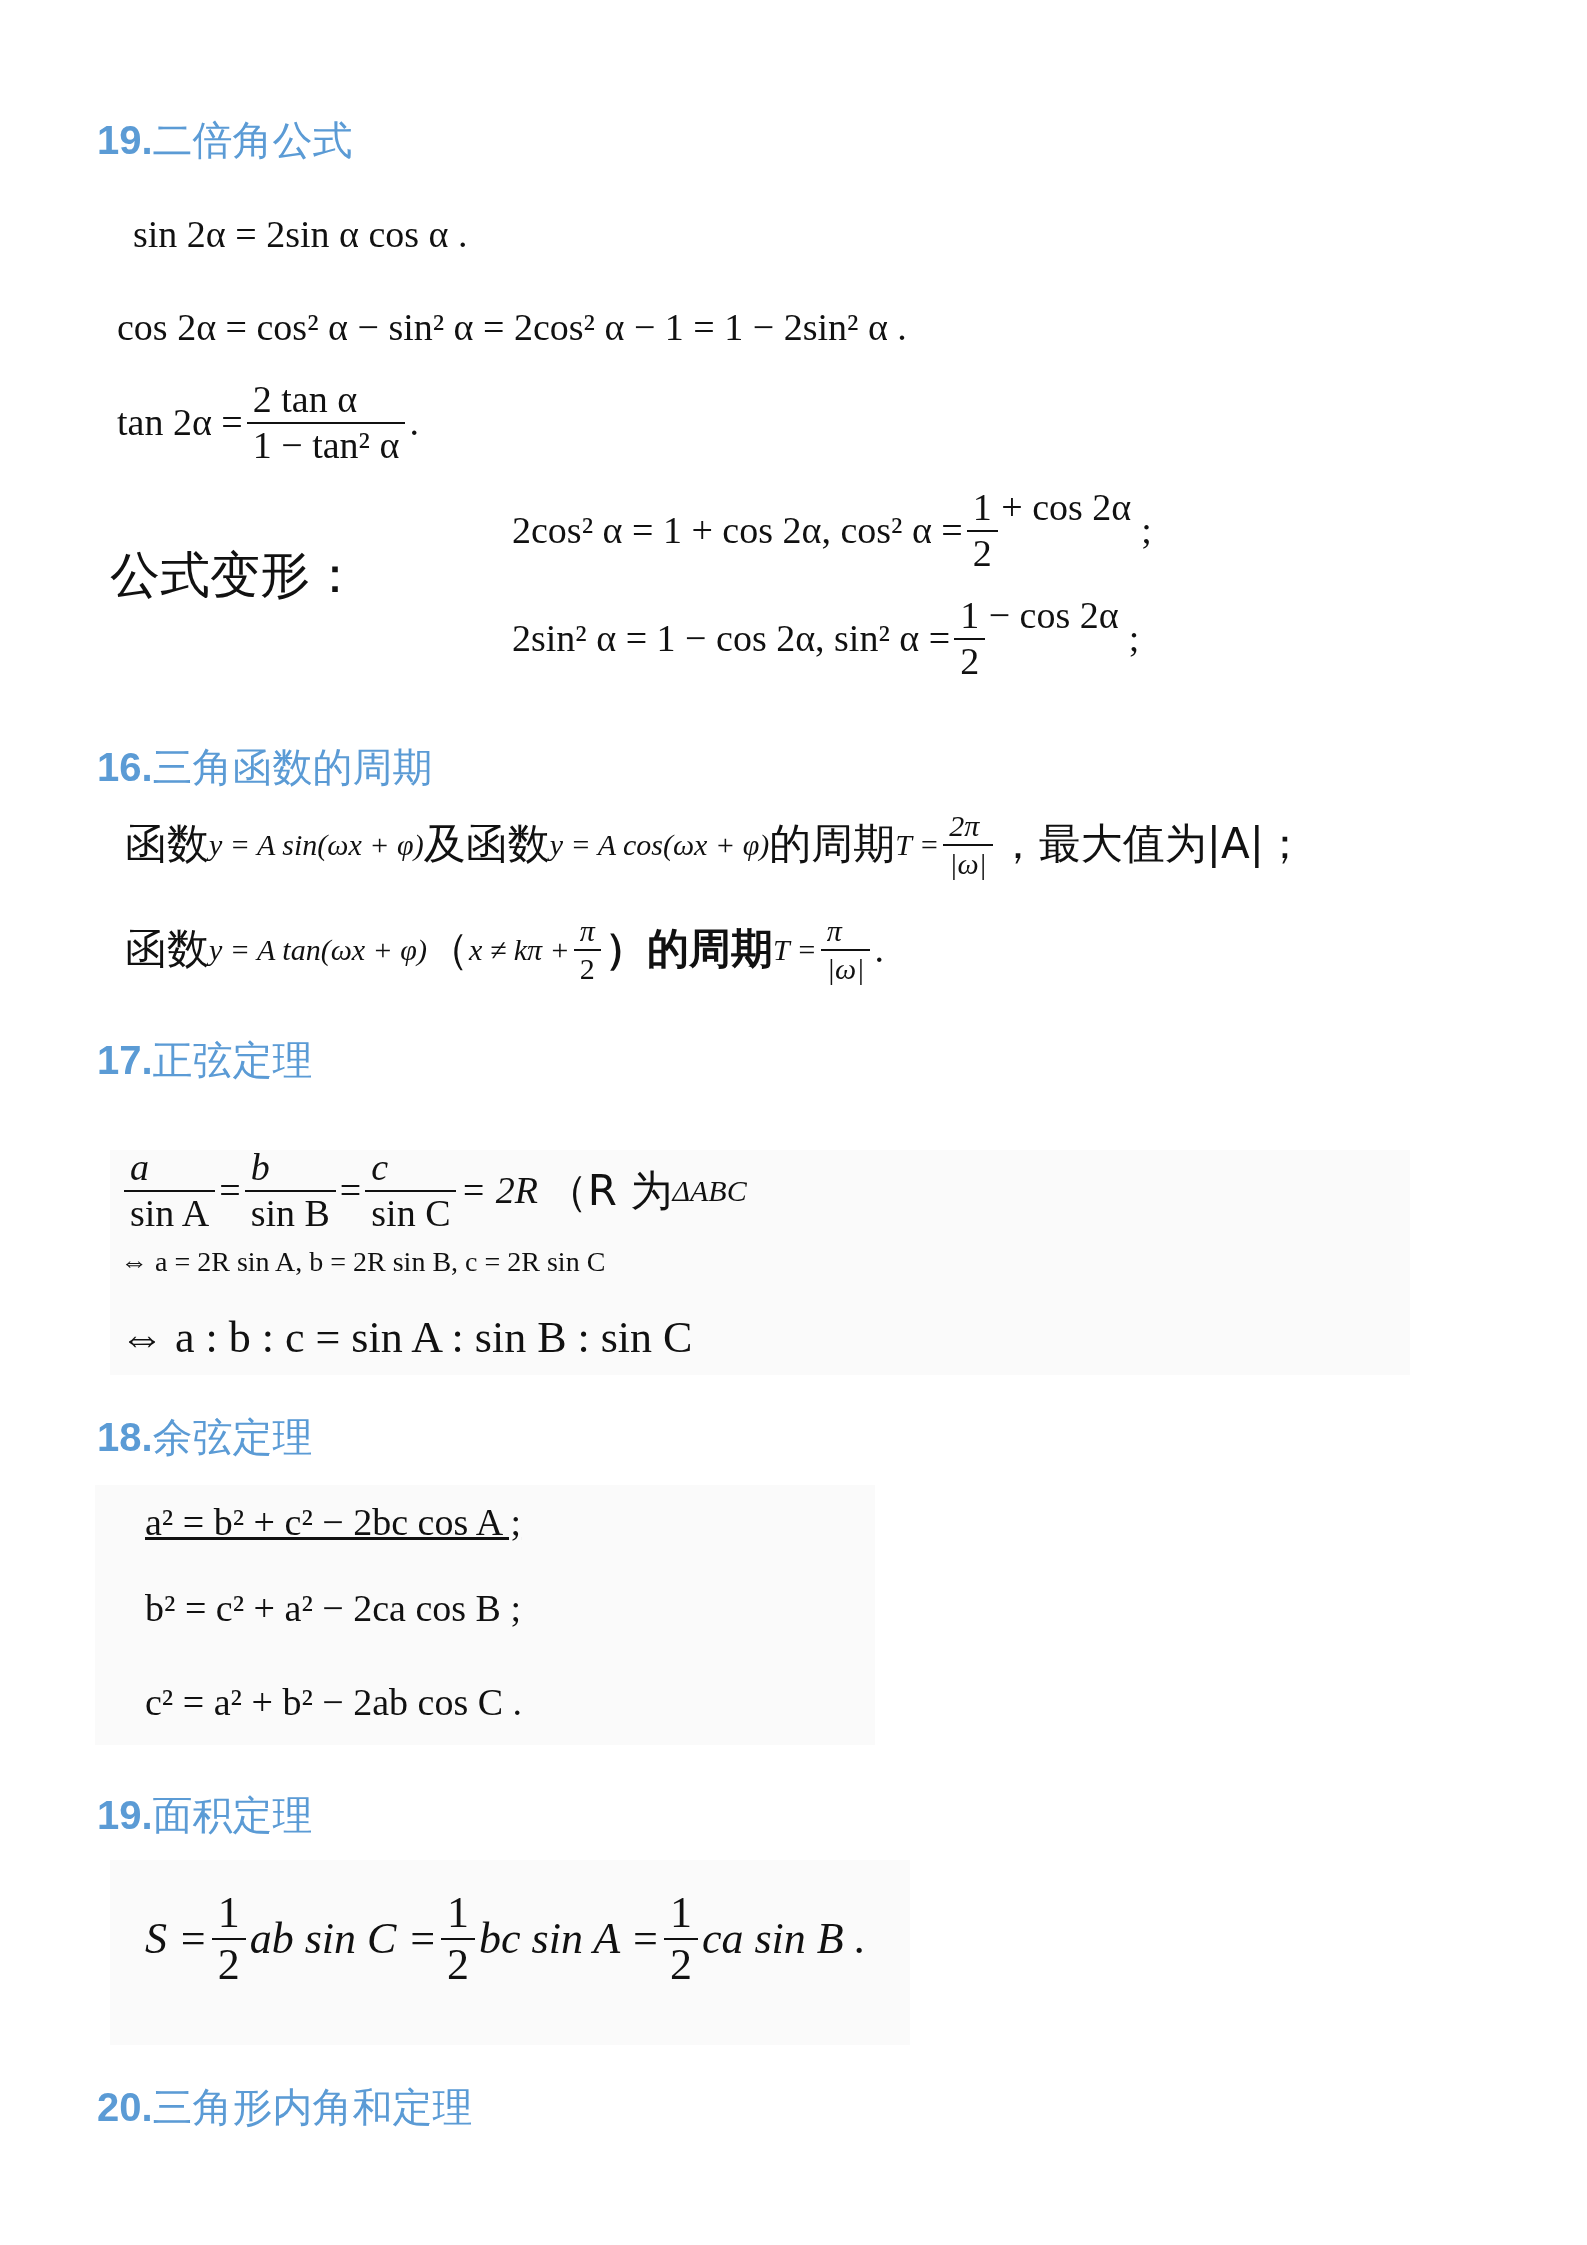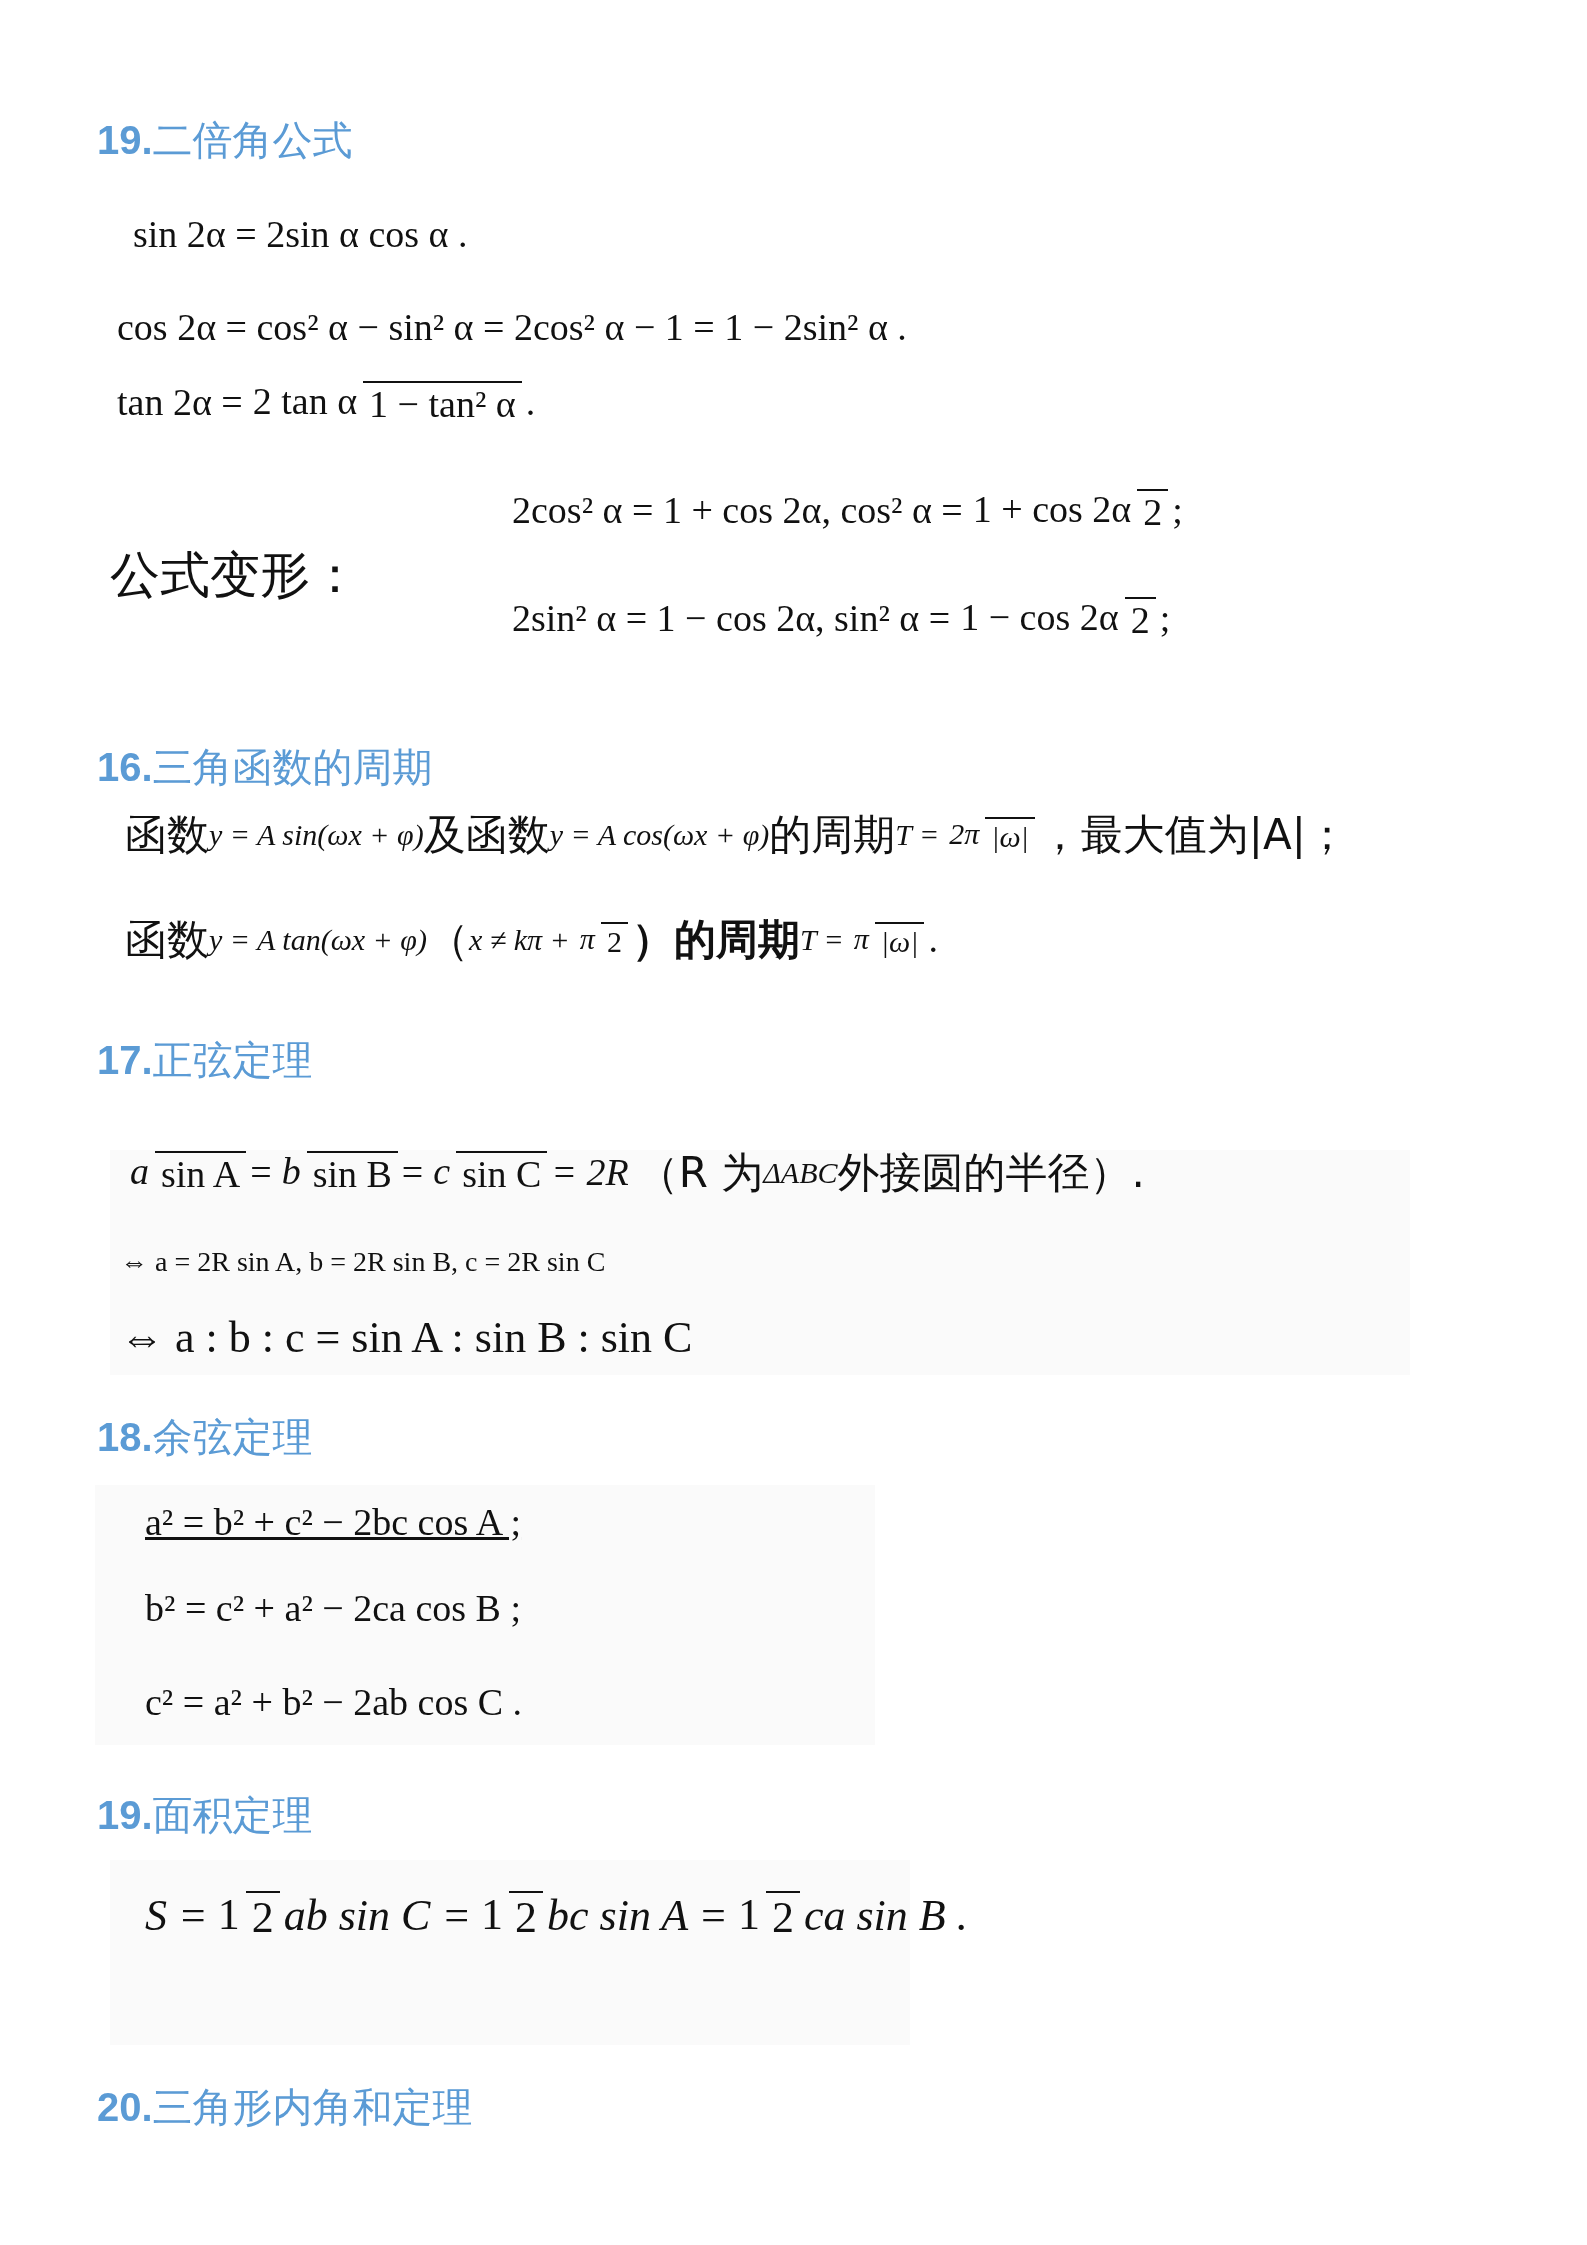--- a/index.html
+++ b/index.html
@@ -3,21 +3,21 @@
 <meta charset="utf-8">
 <style>
   html, body { margin: 0; padding: 0; background: #ffffff; }
   body { width: 1587px; height: 2245px; position: relative; overflow: hidden;
          font-family: "Liberation Serif", "DejaVu Serif", serif; color: #111; }
   .h { position: absolute; left: 97px; font-family: "Liberation Sans", "DejaVu Sans", sans-serif;
        font-weight: bold; font-size: 40px; color: #5b9bd5; line-height: 48px; white-space: nowrap; }
   .h .txt { font-weight: normal; }
   .eq { position: absolute; white-space: nowrap; font-size: 38px; line-height: 1.2; }
   .eq i { font-style: italic; }
-  .frac { display: inline-flex; flex-direction: row; align-items: center; vertical-align: middle;
+  .frac { display: inline-flex; flex-direction: column; align-items: flex-start; vertical-align: middle;
           margin: 0 4px; }
   .frac .n { padding: 0 6px 2px; line-height: 1.05; }
   .frac .d { border-top: 2.5px solid #111; padding: 2px 6px 0; line-height: 1.05; }
   .cn { font-family: "DejaVu Sans", "Liberation Sans", sans-serif; }
   .small { font-size: 30px; }
   .bgbox { position: absolute; background: #fafafa; }
 </style>
 </head>
 <body>
 
@@ -110,21 +110,20 @@
     <span class="d">sin B</span>
   </span>
   <span>=</span>
   <span class="frac">
     <i class="n">c</i>
     <span class="d">sin C</span>
   </span>
   <i>= 2R</i>
   <span class="cn" style="font-size:42px; margin-left:8px;">（R 为</span>
   <i class="small">ΔABC</i>
-  <span class="cn" style="font-size:42px;">外接圆的半径）.</span>
 </div>
 
 <div class="eq" style="left:120px; top:1245px; font-size:28px;text-align:right;">⇔ a = 2R sin A, b = 2R sin B, c = 2R sin C</div>
 <div class="eq" style="left:120px; top:1312px; font-size:44px;">⇔ a : b : c = sin A : sin B : sin C</div>
 
 <div class="h" style="top:1413px;">
   <span>18.</span><span class="txt">余弦定理</span>
 </div>
 
 <div class="bgbox" style="left:95px; top:1485px; width:780px; height:260px;"></div>

